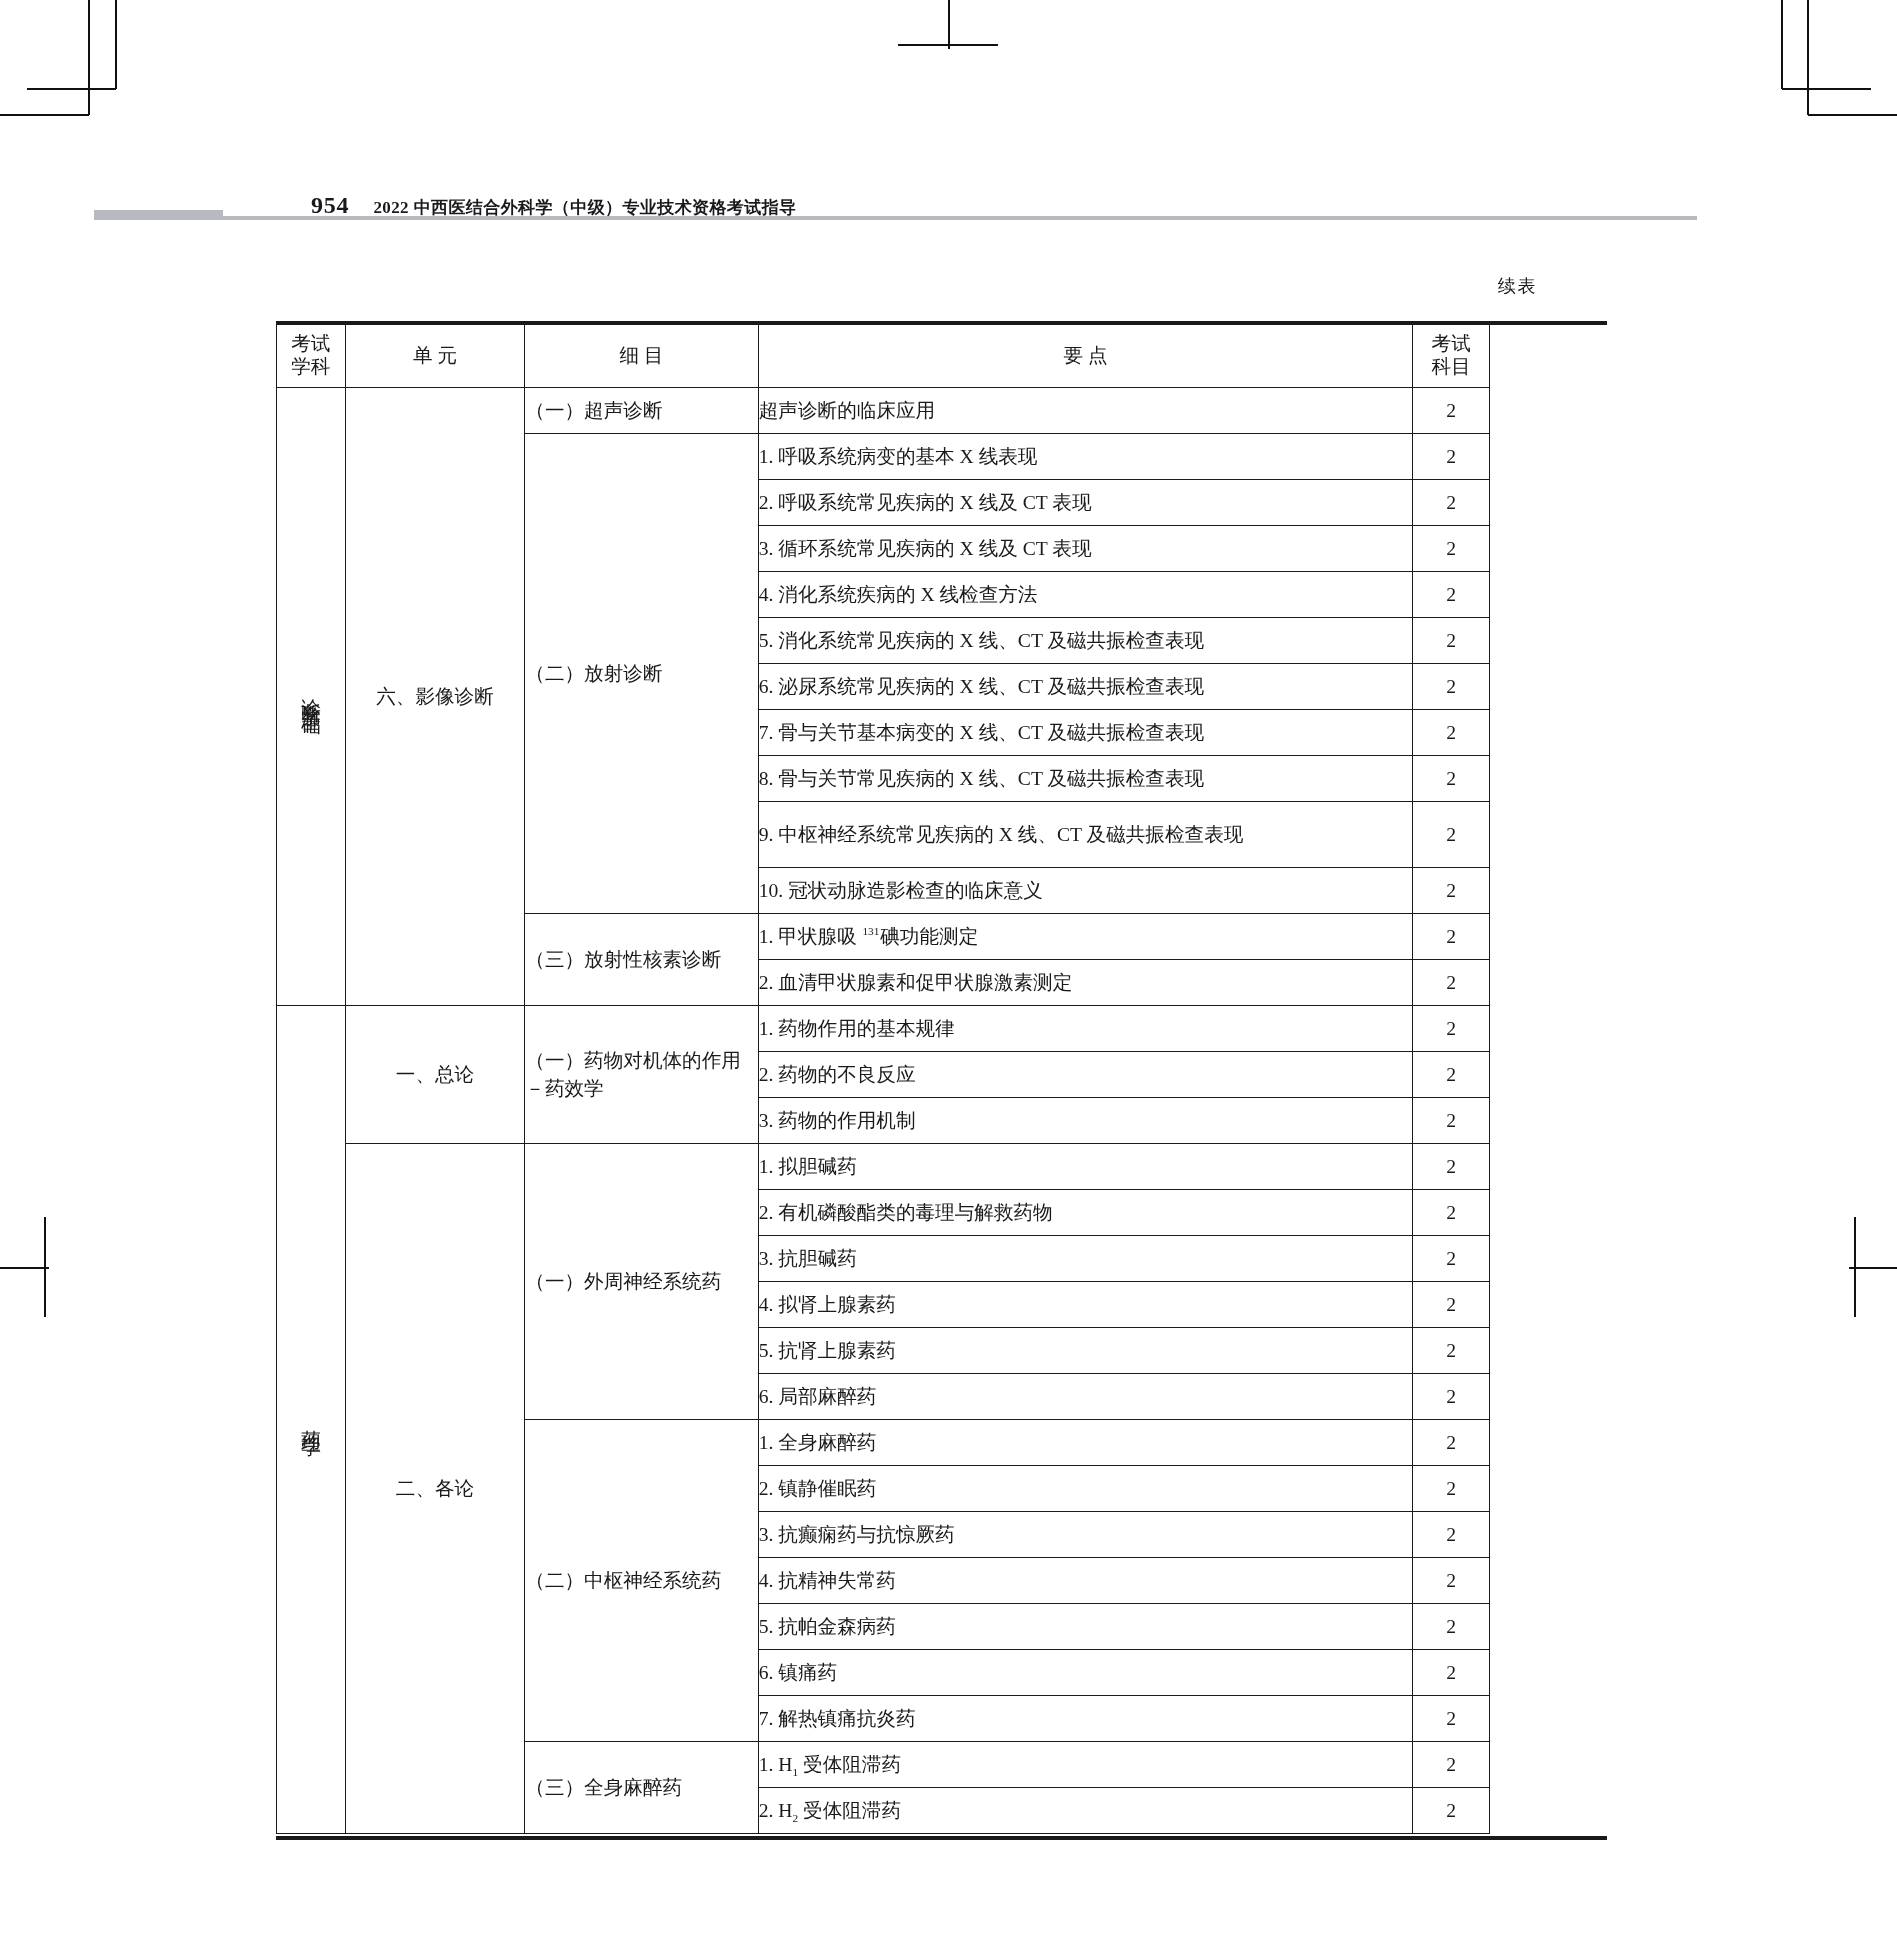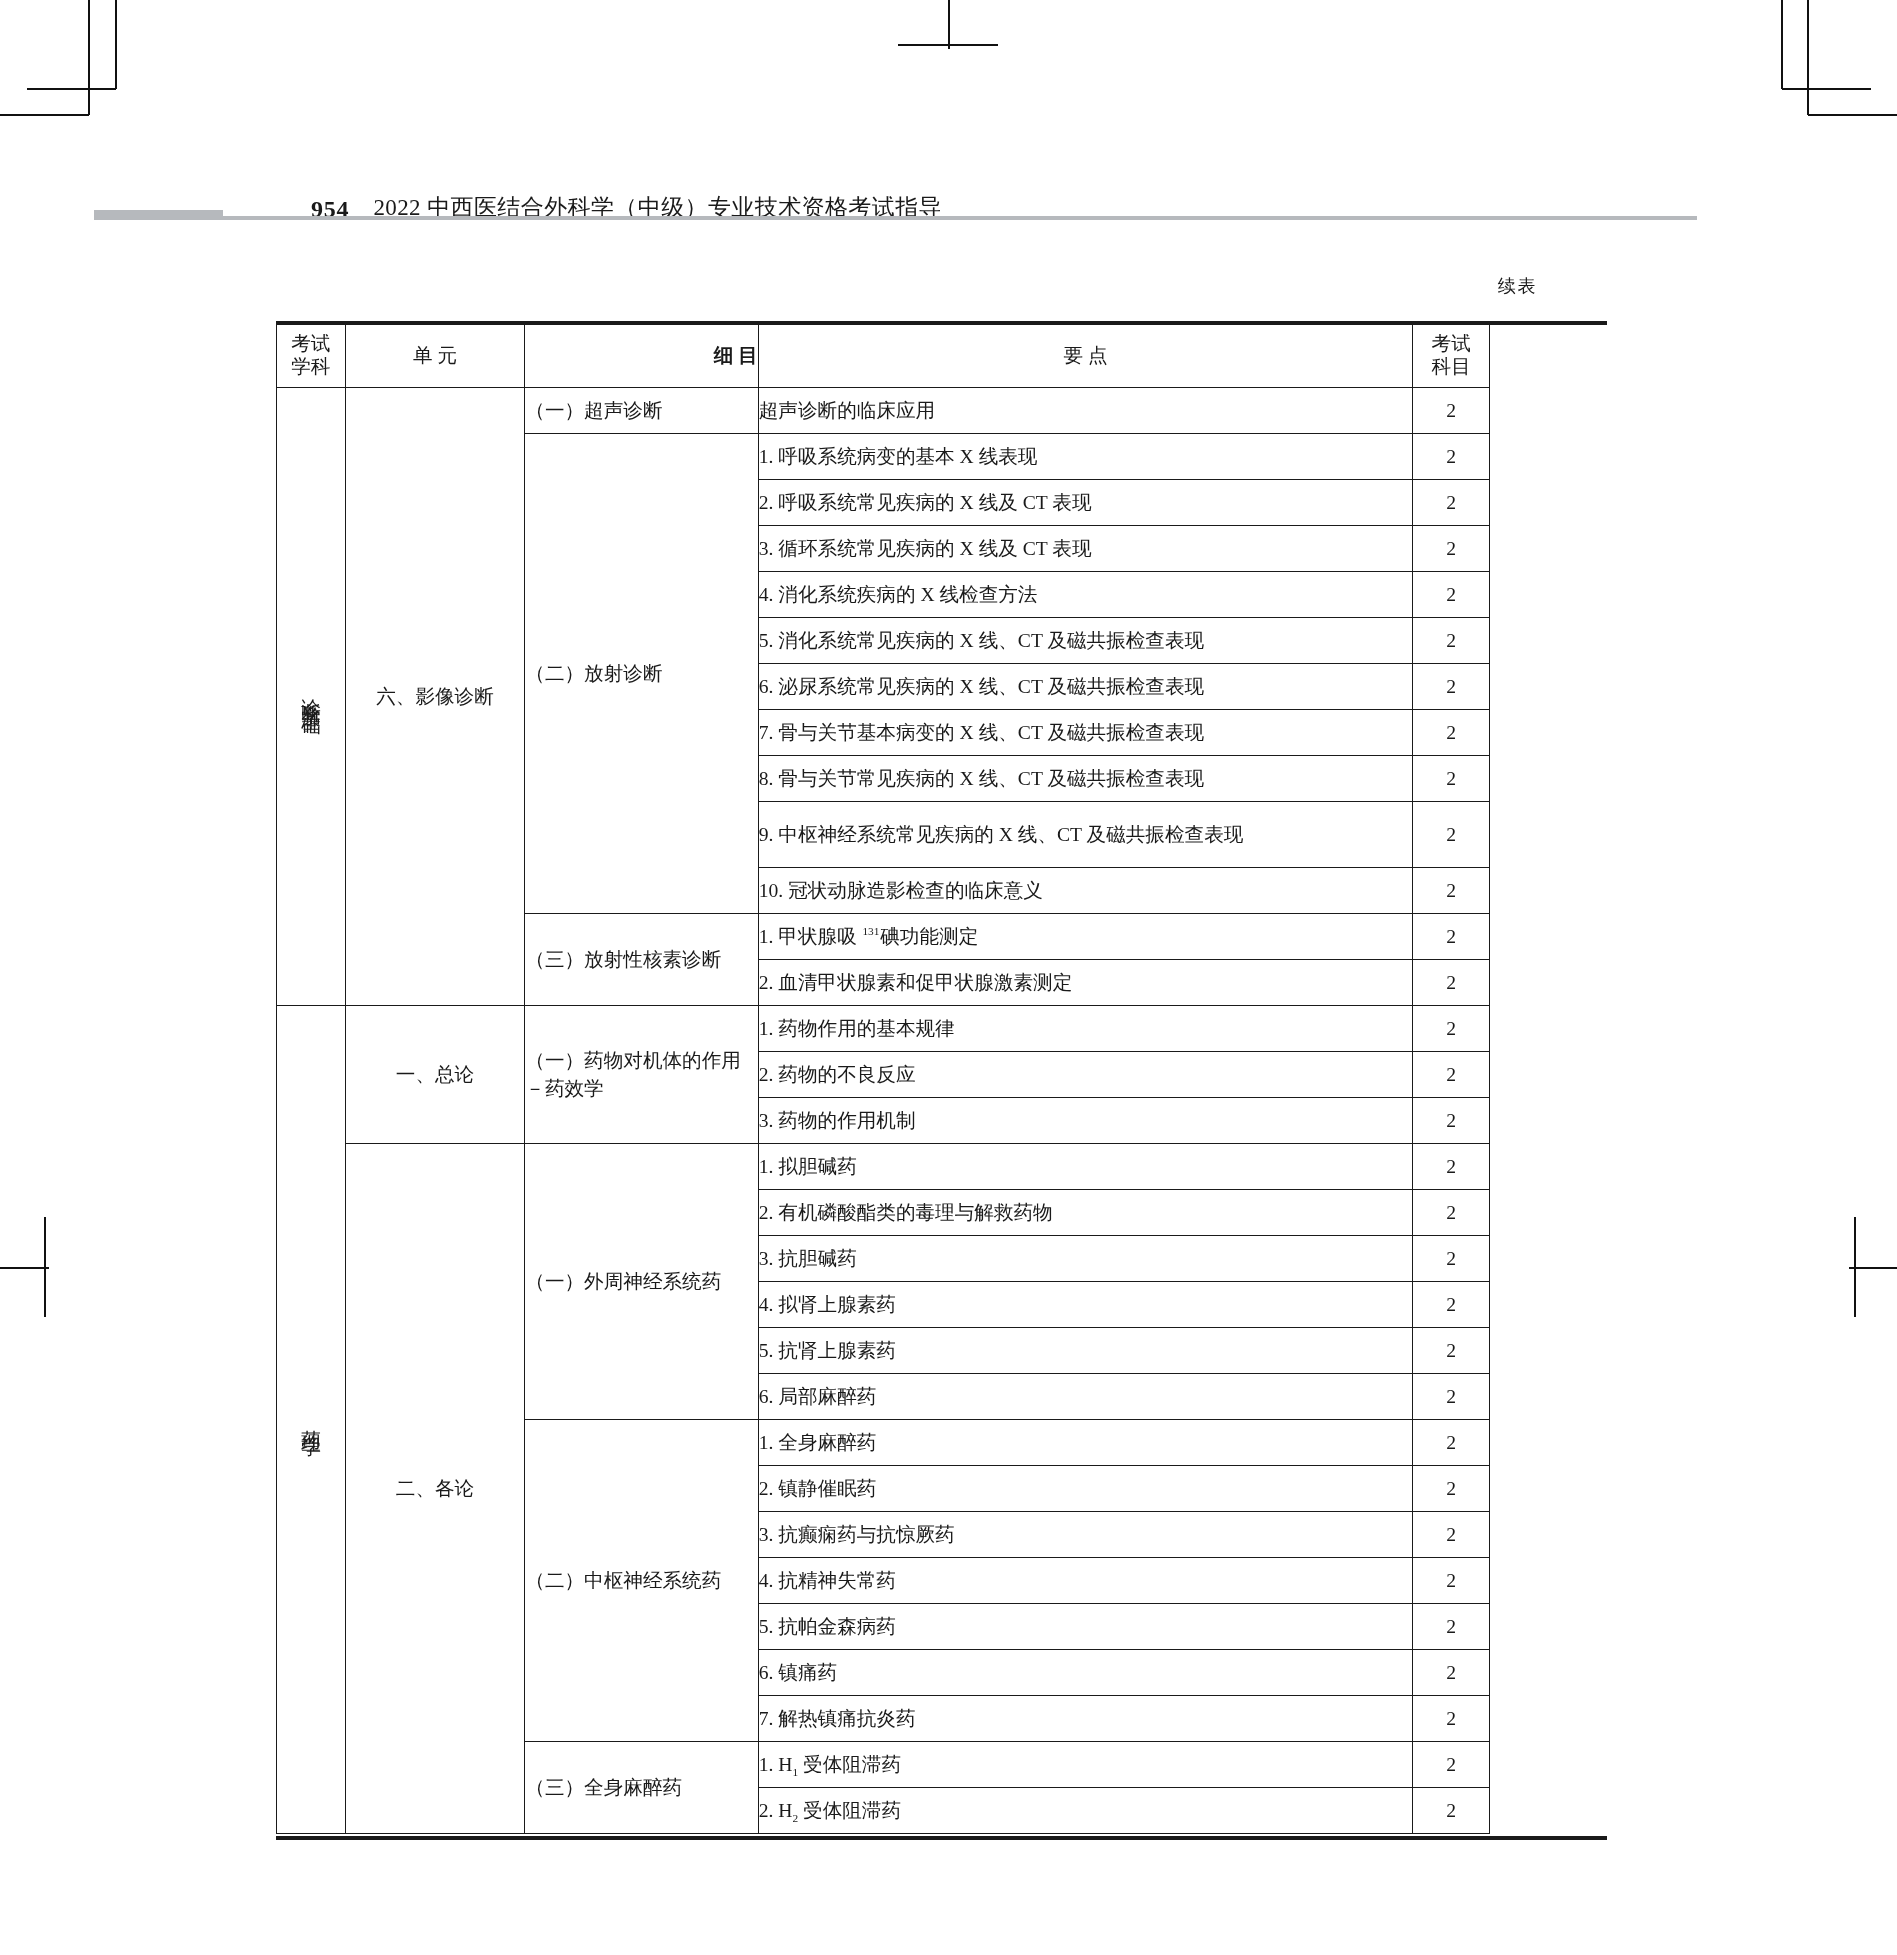--- a/index.html
+++ b/index.html
@@ -17,21 +17,21 @@
 
   
   .page{position:absolute;left:0;top:0;width:1897px;height:2536px;}
 
   .running-head{
     position:absolute;left:311px;top:192px;width:1291px;
     display:flex;align-items:flex-end;
     font-size:24px;letter-spacing:0.4px;white-space:nowrap;
   }
   .rh-folio{font-weight:bold;font-size:24px;margin-right:24px;letter-spacing:0.8px;}
-  .rh-title{font-weight:normal;font-size:23px;letter-spacing:0.4px;}
+  .rh-title{font-weight:bold;font-size:17px;letter-spacing:0.4px;}
 
   .rule-wrap{position:absolute;left:94px;top:210px;width:1603px;height:10.2px;}
   .rule-dark{position:absolute;left:0;top:0;width:129px;height:10.2px;background:#b6b9bd;}
   .rule-light{position:absolute;left:129px;top:5.5px;right:0;height:4.7px;background:#b6b9bd;}
 
   .cont-label{
     position:absolute;right:360px;top:274px;
     font-size:18px;letter-spacing:1.6px;
   }
 
@@ -129,21 +129,21 @@
   <div class="topline"></div>
 
   <table class="syl">
     <thead>
       <tr>
         <td class="c-subject">
           <span class="hdr-stack">考试</span>
           <span class="hdr-stack">学科</span>
         </td>
         <td class="c-unit">单 元</td>
-        <td class="c-detail" style="text-align:right;font-weight:bold;">细 目</td>
+        <td class="c-detail" style="text-align:center;">细 目</td>
         <td class="c-point" style="text-align:center;">要 点</td>
         <td class="c-exam">
           <span class="hdr-stack">考试</span>
           <span class="hdr-stack">科目</span>
         </td>
       </tr>
     </thead>
     <tbody id="tbody">
         <tr class="cell-row">
           <td class="c-subject" rowspan="13"><span class="vert">诊断学基础</span></td>

